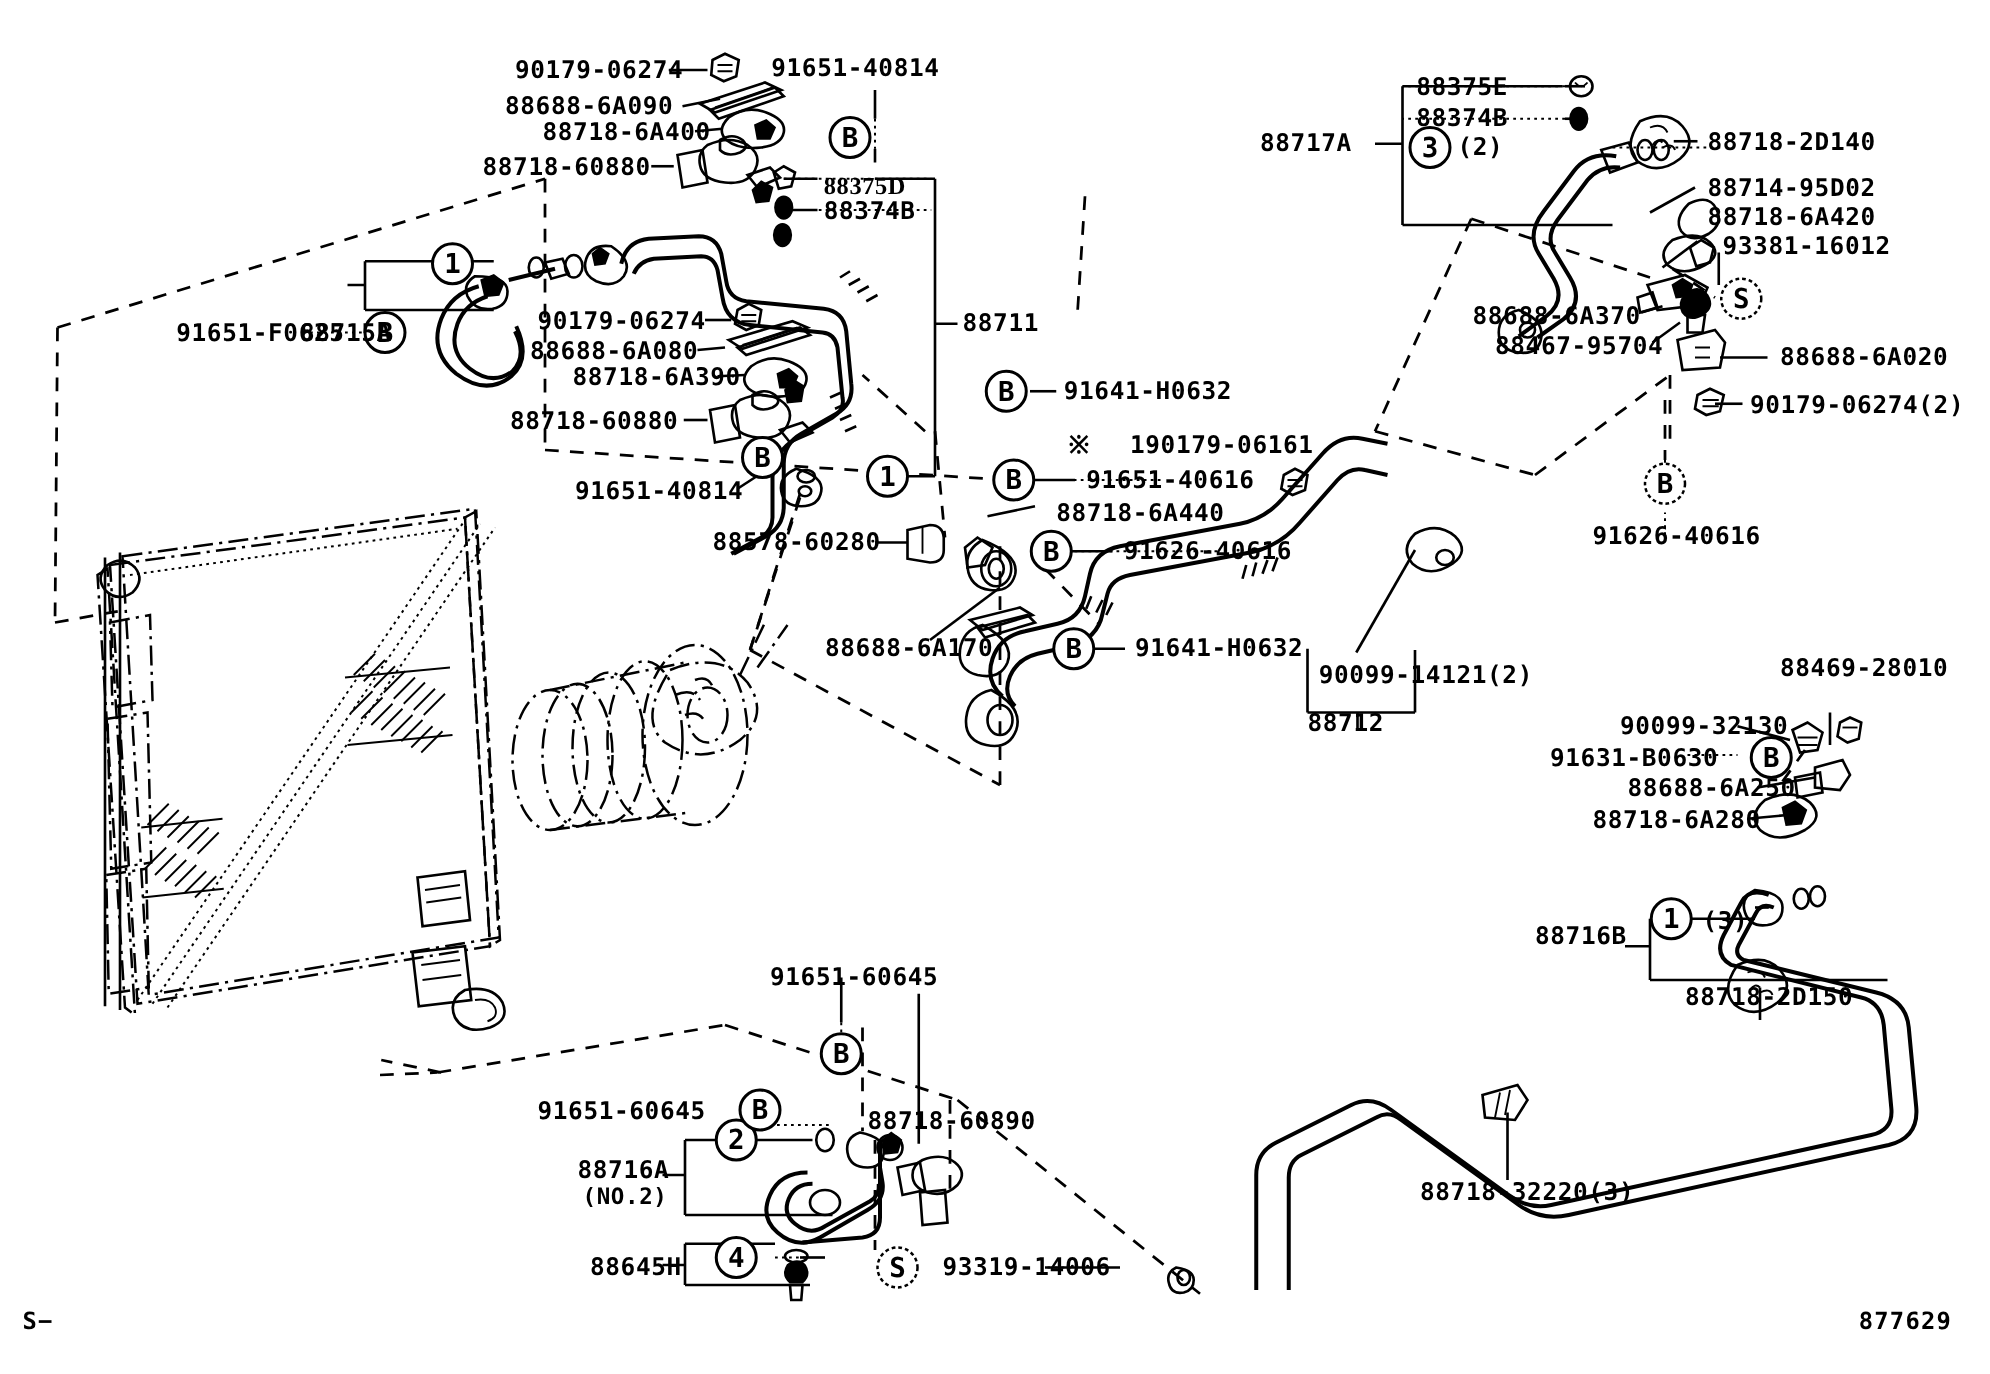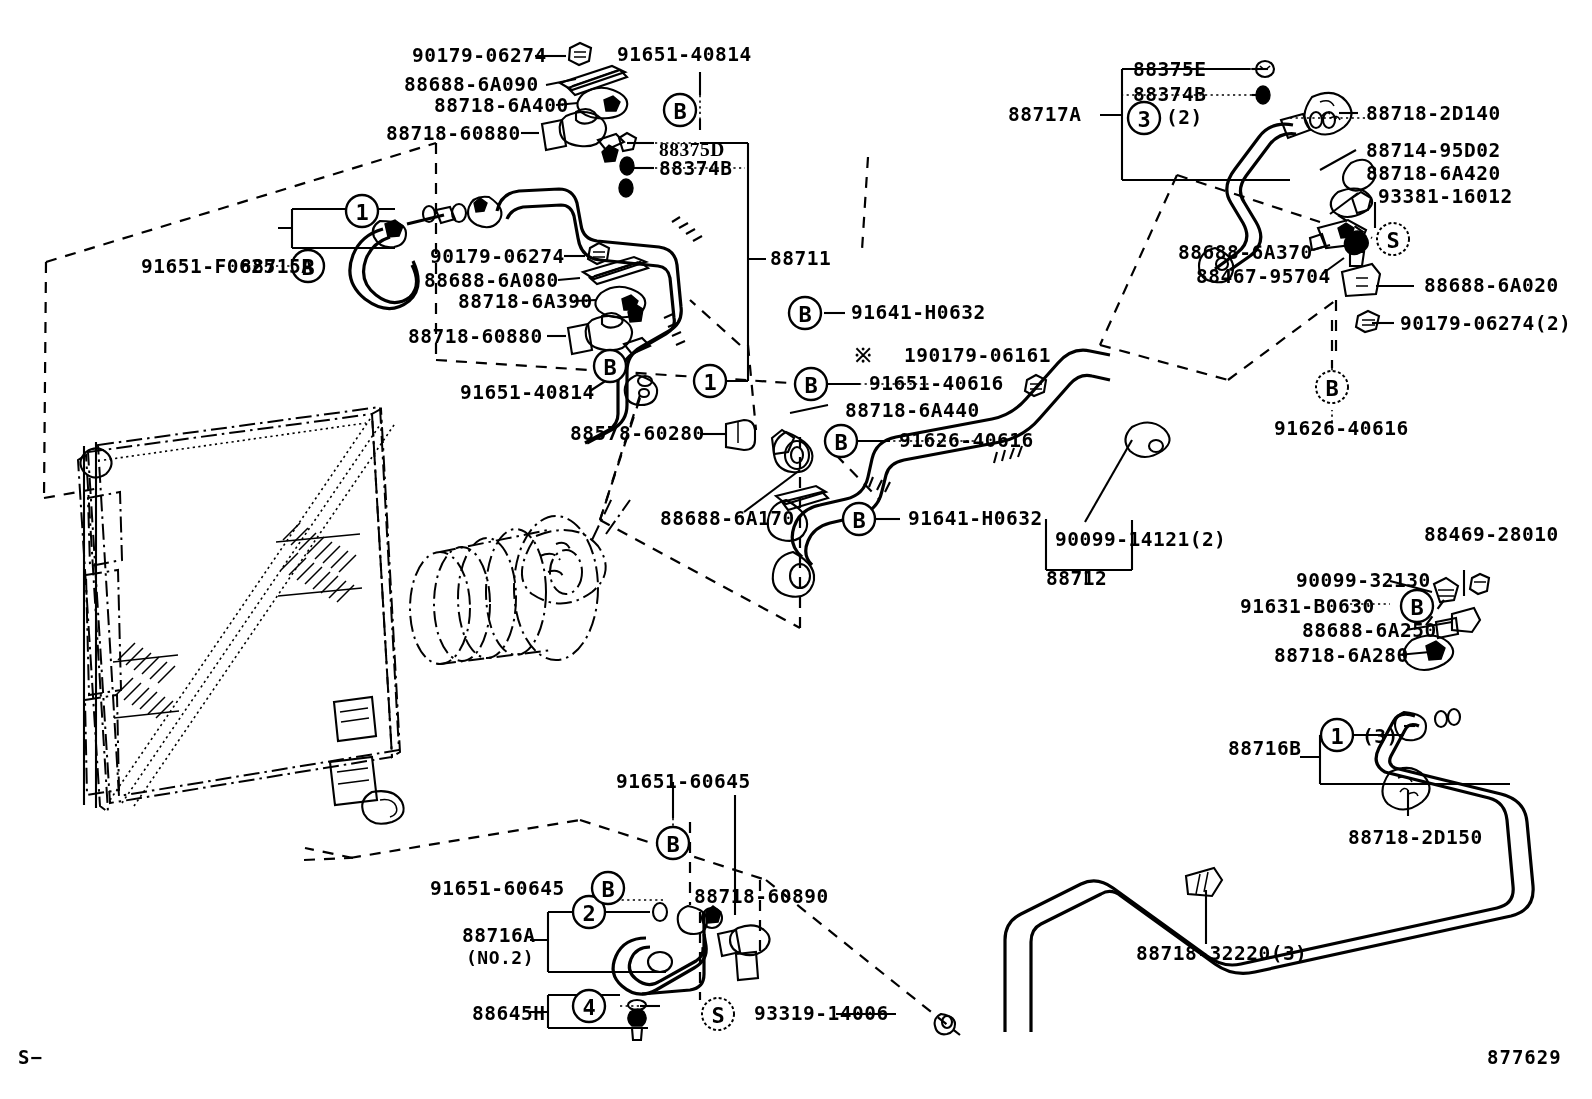--- a/index.html
+++ b/index.html
@@ -515,21 +515,21 @@
   <div class="lbl" style="left:1400px;top:313px;">90179-06274(2)</div>
   <div class="lbl" style="left:1274px;top:418px;">91626-40616</div>
 
   <div class="lbl" style="left:1424px;top:524px;">88469-28010</div>
   <div class="lbl" style="left:1296px;top:570px;">90099-32130</div>
   <div class="lbl" style="left:1240px;top:596px;">91631-B0630</div>
   <div class="lbl" style="left:1302px;top:620px;">88688-6A250</div>
   <div class="lbl" style="left:1258px;top:645px;margin-left:16px;">88718-6A280</div>
   <div class="lbl" style="left:1228px;top:738px;">88716B</div>
   <div class="lbl" style="left:1362px;top:726px;">(3)</div>
-  <div class="lbl" style="left:1348px;top:827px;">88718-2D150</div>
+  <div class="lbl" style="left:1348px;top:787px;">88718-2D150</div>
   <div class="lbl" style="left:1136px;top:943px;">88718-32220(3)</div>
 
   <div class="lbl" style="left:616px;top:771px;">91651-60645</div>
   <div class="lbl" style="left:430px;top:878px;">91651-60645</div>
   <div class="lbl" style="left:694px;top:886px;">88718-60890</div>
   <div class="lbl" style="left:462px;top:925px;">88716A</div>
   <div class="lbl sub" style="left:466px;top:948px;">(NO.2)</div>
   <div class="lbl" style="left:472px;top:1003px;">88645H</div>
   <div class="lbl" style="left:754px;top:1003px;">93319-14006</div>
 

